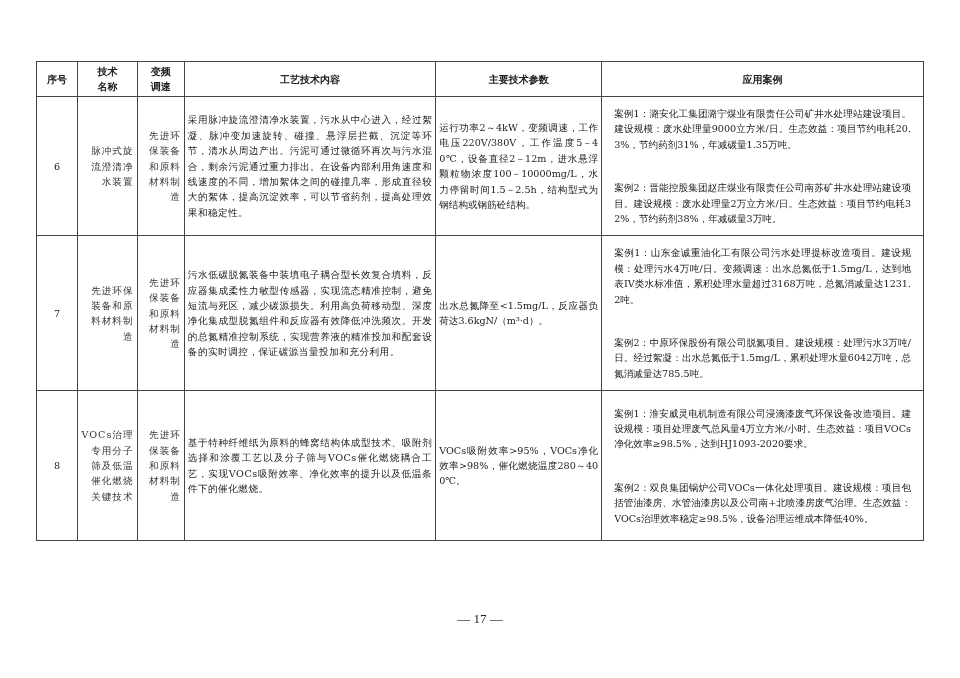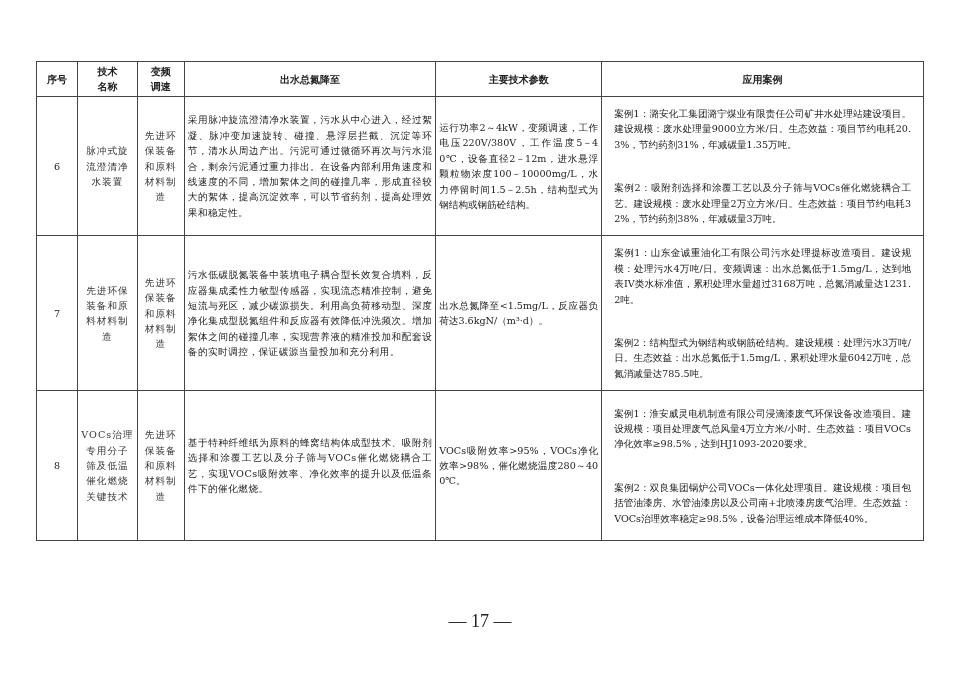--- a/index.html
+++ b/index.html
@@ -16,32 +16,32 @@
   }
   table.tbl th { font-family: "DejaVu Sans", "Liberation Sans", sans-serif; font-size: 10px;
                  line-height: 15px; text-align: center; font-weight: bold; color: #222; }
   .c-no { width: 41px; text-align: center; }
   .c-name { width: 59px; }
   .c-cat { width: 47px; }
   .c-proc { width: 250px; }
   .c-param { width: 165px; }
   .c-case { width: 320px; }
   td.center { text-align: center; }
-  td.name, td.cat { padding: 0 6px; text-align: center; letter-spacing: 1px; color: #333; }
+  td.name, td.cat { padding: 0 6px; text-align: right; letter-spacing: 1px; color: #333; }
   td.proc { text-align: justify; letter-spacing: 0.5px; padding: 0 5px; margin-top: 12px; }
   td.param { text-align: justify; padding: 0 6px; }
   td.case { text-align: justify; vertical-align: top; padding: 1px 4px; }
   .case-block { margin: 9px; }
   .case-gap { height: 10px; }
   tr.hdr { height: 35px; }
   tr.r6 { height: 137px; }
   tr.r7 { height: 136px; }
   tr.r8 { height: 150px; }
   .footer { position: absolute; left: 0; width: 960px; top: 611px; text-align: center;
-            font-family: "Liberation Serif", "DejaVu Serif", serif; font-size: 18px; color: #222; }
+            font-family: "Liberation Serif", "DejaVu Serif", serif; font-size: 13px; color: #222; }
 </style>
 </head>
 <body>
 
 <div class="page">
   <table class="tbl">
     <colgroup>
       <col class="c-no">
         <col class="c-name">
         <col class="c-cat">
@@ -51,48 +51,48 @@
     </colgroup>
     <tbody>
         <tr class="hdr">
       <th>序号</th>
       <th>
             <span style="display:block;width:2.2em;margin:0 auto;">技术名称</span>
           </th>
       <th>
             <span style="display:block;width:2.2em;margin:0 auto;">变频调速</span>
           </th>
-      <th>出水总氮降至</th>
+      <th>工艺技术内容</th>
       <th>主要技术参数</th>
       <th>应用案例</th>
     </tr>
 
     <tr class="r6">
       <td class="center">6</td>
       <td class="name">脉冲式旋流澄清净水装置</td>
       <td class="cat">先进环保装备和原料材料制造</td>
       <td class="proc">采用脉冲旋流澄清净水装置，污水从中心进入，经过絮凝、脉冲变加速旋转、碰撞、悬浮层拦截、沉淀等环节，清水从周边产出。污泥可通过微循环再次与污水混合，剩余污泥通过重力排出。在设备内部利用角速度和线速度的不同，增加絮体之间的碰撞几率，形成直径较大的絮体，提高沉淀效率，可以节省药剂，提高处理效果和稳定性。</td>
       <td class="param">运行功率2～4kW，变频调速，工作电压220V/380V，工作温度5－40℃，设备直径2－12m，进水悬浮颗粒物浓度100－10000mg/L，水力停留时间1.5－2.5h，结构型式为钢结构或钢筋砼结构。</td>
       <td class="case">
         <p class="case-block">案例1：潞安化工集团潞宁煤业有限责任公司矿井水处理站建设项目。建设规模：废水处理量9000立方米/日。生态效益：项目节约电耗20.3%，节约药剂31%，年减碳量1.35万吨。</p>
         <div class="case-gap"></div>
-        <p class="case-block">案例2：吸附剂选择和涂覆工艺以及分子筛与VOCs催化燃烧耦合工艺。建设规模：废水处理量2万立方米/日。生态效益：项目节约电耗32%，节约药剂38%，年减碳量3万吨。</p>
+        <p class="case-block">案例2：晋能控股集团赵庄煤业有限责任公司南苏矿井水处理站建设项目。建设规模：废水处理量2万立方米/日。生态效益：项目节约电耗32%，节约药剂38%，年减碳量3万吨。</p>
       </td>
     </tr>
 
     <tr class="r7">
       <td class="center">7</td>
       <td class="name">先进环保装备和原料材料制造</td>
       <td class="cat">先进环保装备和原料材料制造</td>
-      <td class="proc">污水低碳脱氮装备中装填电子耦合型长效复合填料，反应器集成柔性力敏型传感器，实现流态精准控制，避免短流与死区，减少碳源损失。利用高负荷移动型、深度净化集成型脱氮组件和反应器有效降低冲洗频次。增加絮体之间的碰撞几率，实现营养液的精准投加和配套设备的实时调控，保证碳源当量投加和充分利用。</td>
+      <td class="proc">污水低碳脱氮装备中装填电子耦合型长效复合填料，反应器集成柔性力敏型传感器，实现流态精准控制，避免短流与死区，减少碳源损失。利用高负荷移动型、深度净化集成型脱氮组件和反应器有效降低冲洗频次。开发的总氮精准控制系统，实现营养液的精准投加和配套设备的实时调控，保证碳源当量投加和充分利用。</td>
       <td class="param">出水总氮降至&lt;1.5mg/L，反应器负荷达3.6kgN/（m³·d）。</td>
       <td class="case">
         <p class="case-block">案例1：山东金诚重油化工有限公司污水处理提标改造项目。建设规模：处理污水4万吨/日。变频调速：出水总氮低于1.5mg/L，达到地表IV类水标准值，累积处理水量超过3168万吨，总氮消减量达1231.2吨。</p>
         <div class="case-gap"></div>
-        <p class="case-block">案例2：结构型式为钢结构或钢筋砼结构。建设规模：处理污水3万吨/日。生态效益：出水总氮低于1.5mg/L，累积处理水量6042万吨，总氮消减量达785.5吨。</p>
+        <p class="case-block">案例2：中原环保股份有限公司脱氮项目。建设规模：处理污水3万吨/日。经过絮凝：出水总氮低于1.5mg/L，累积处理水量6042万吨，总氮消减量达785.5吨。</p>
       </td>
     </tr>
 
     <tr class="r8">
       <td class="center">8</td>
       <td class="name">VOCs治理专用分子筛及低温催化燃烧关键技术</td>
       <td class="cat">先进环保装备和原料材料制造</td>
       <td class="proc">基于特种纤维纸为原料的蜂窝结构体成型技术、吸附剂选择和涂覆工艺以及分子筛与VOCs催化燃烧耦合工艺，实现VOCs吸附效率、净化效率的提升以及低温条件下的催化燃烧。</td>
       <td class="param">VOCs吸附效率&gt;95%，VOCs净化效率&gt;98%，催化燃烧温度280～400℃。</td>
       <td class="case">

